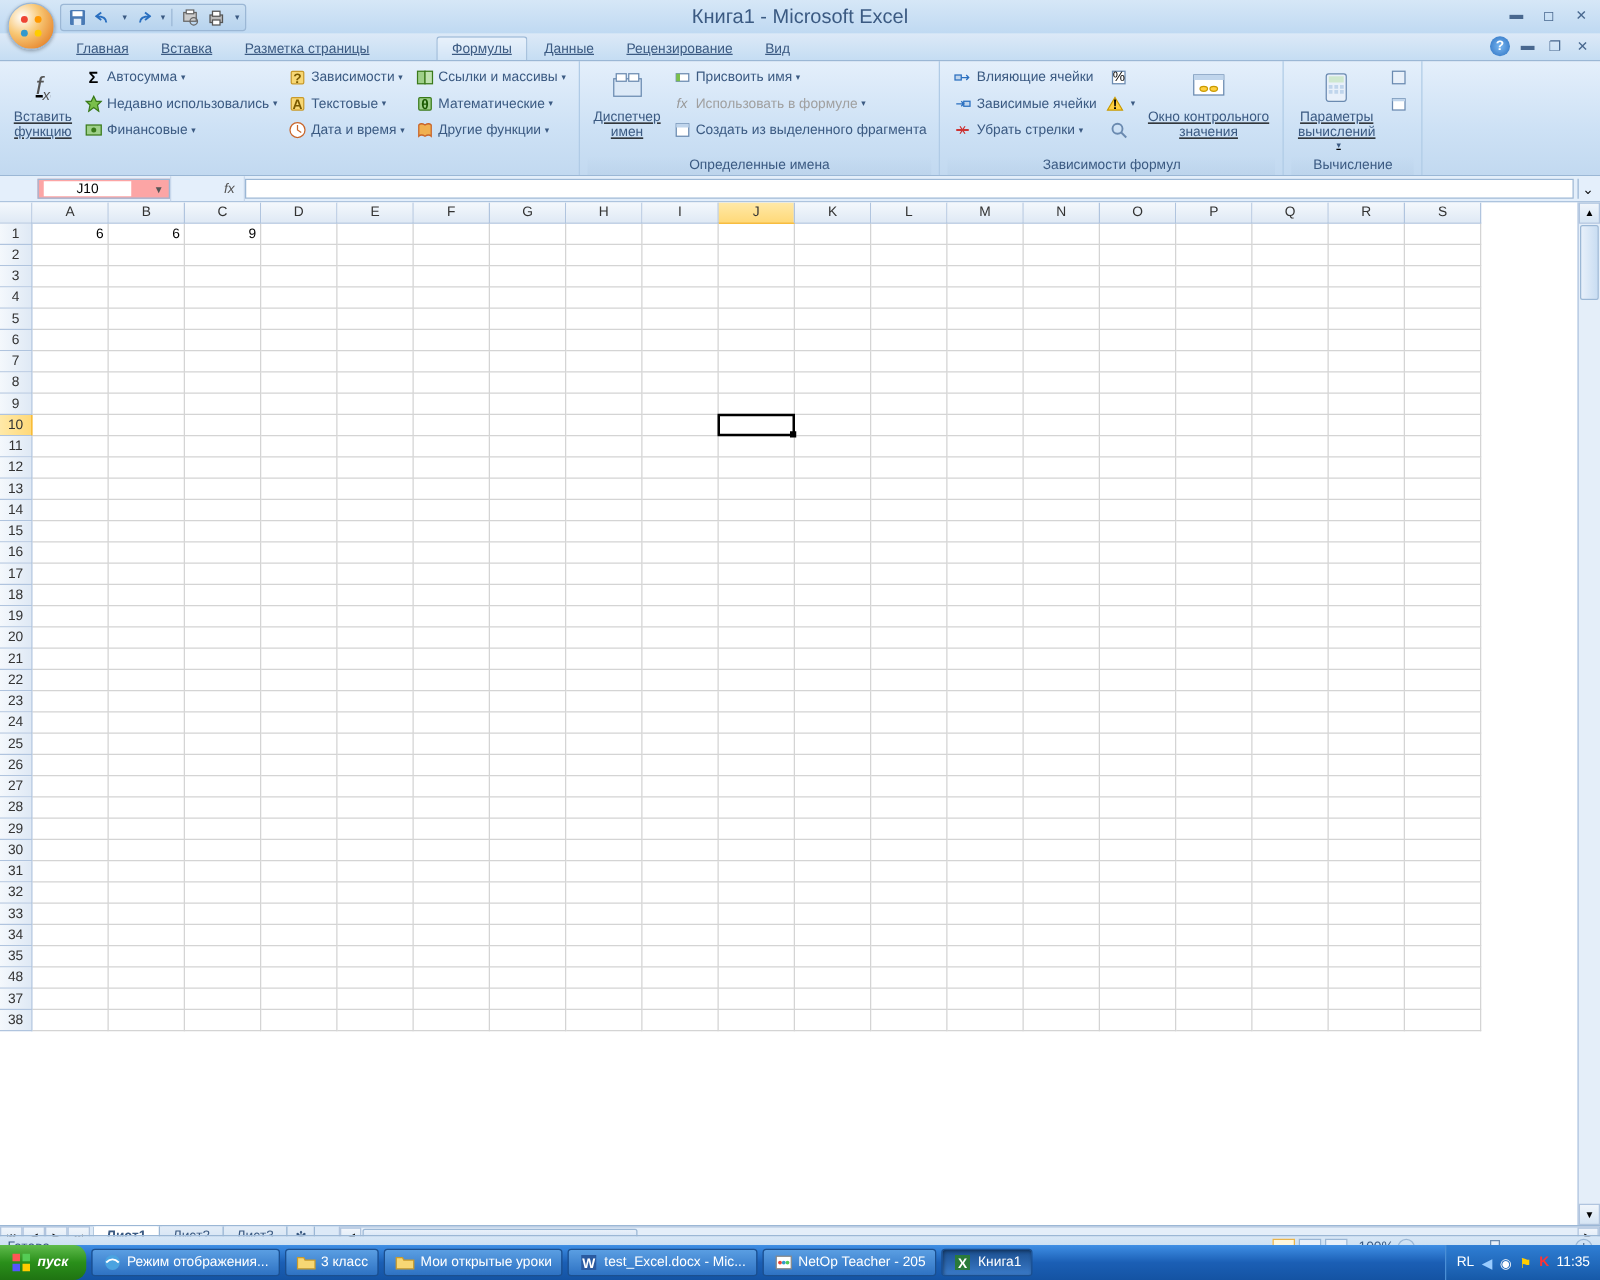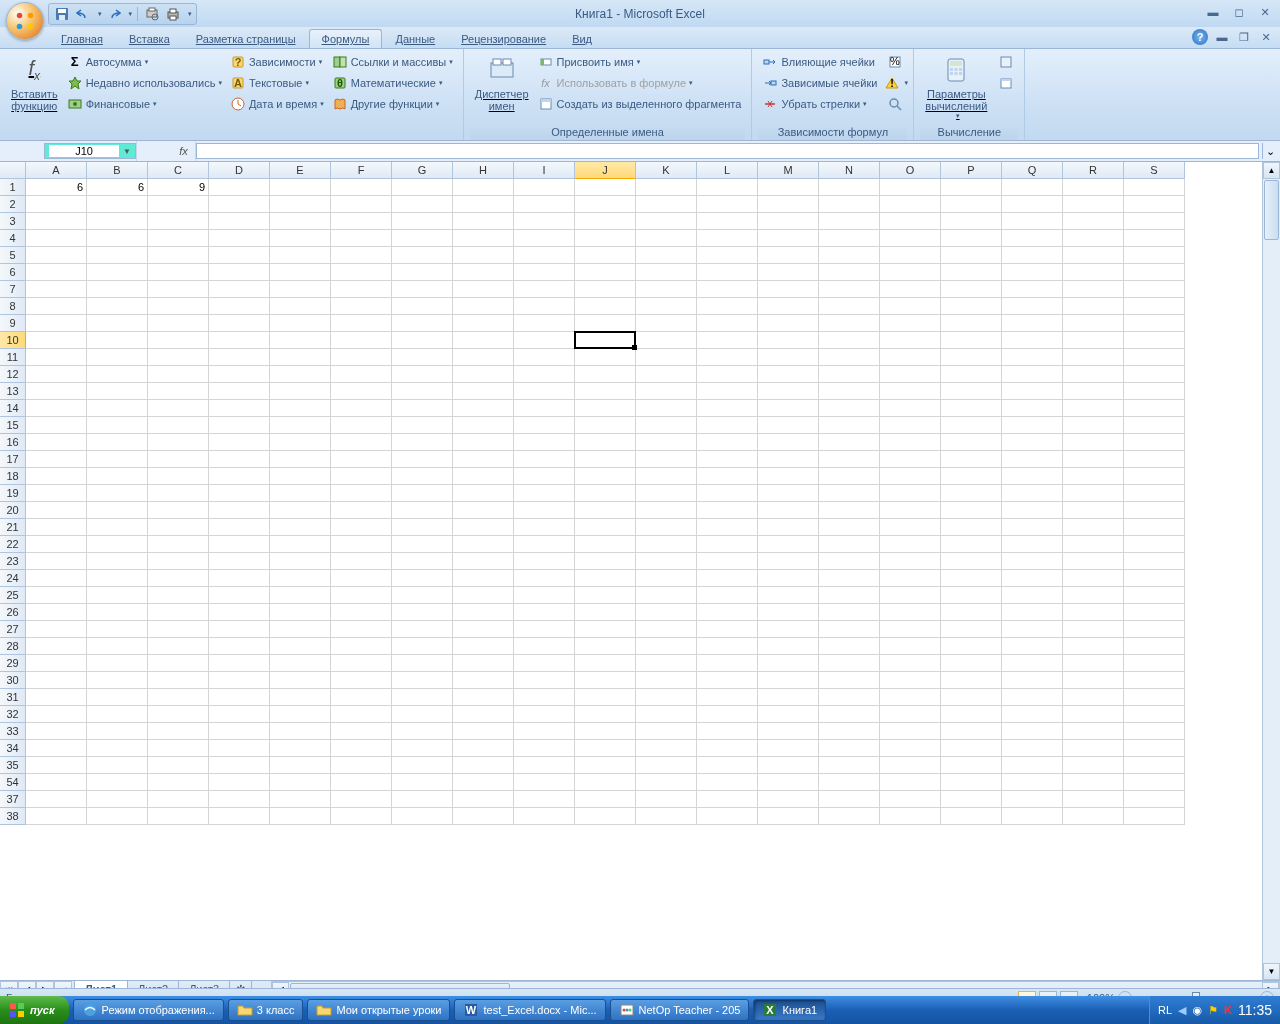--- a/index.html
+++ b/index.html
@@ -5,28 +5,28 @@
 * { margin:0; padding:0; box-sizing:border-box; font-family:Tahoma,Segoe UI,sans-serif; font-size:11px; user-select:none; }
 body { width:1280px; height:1024px; overflow:hidden; background:#fff; position:relative; }
 
 
 .titlebar { height:27px; background:linear-gradient(#d6e7f7,#bfd9f2); display:flex; align-items:center; position:relative; }
 .office-btn { width:38px; height:38px; position:absolute; top:2px; left:6px; background:radial-gradient(circle at 30% 30%,#fff,#f8c774 40%,#de6a10); border-radius:50%; border:1px solid #9bb7d5; box-shadow:0 1px 3px rgba(0,0,0,.3); z-index:10; display:flex; align-items:center; justify-content:center; }
 .office-btn svg { width:22px; height:22px; }
 .qat { margin-left:48px; display:flex; align-items:center; gap:3px; height:22px; padding:0 4px; background:linear-gradient(#cde1f3,#b7d3ee); border:1px solid #9bb7d5; border-radius:3px; }
 .qat-btn { width:18px; height:18px; display:flex; align-items:center; justify-content:center; cursor:pointer; }
 .qat-sep { width:1px; height:14px; background:#9bb7d5; margin:0 2px; }
-.title-text { position:absolute; left:50%; transform:translateX(-50%); color:#3b5a82; font-size:12px; }
+.title-text { position:absolute; left:50%; transform:translateX(-50%); color:#3b5a82; font-size:16px; }
 .win-controls { position:absolute; right:4px; top:4px; display:flex; gap:4px; }
 .win-btn { width:22px; height:16px; display:flex; align-items:center; justify-content:center; color:#49688f; cursor:pointer; }
 
 
 .tabs-row { height:22px; background:linear-gradient(#dce9f7,#c5ddf3); display:flex; align-items:flex-end; padding-left:48px; border-bottom:1px solid #9bb7d5; position:relative; }
 .tab { padding:3px 12px 3px; color:#3b5a82; cursor:pointer; border:1px solid transparent; border-bottom:none; border-radius:3px 3px 0 0;text-decoration:underline; }
-.tab.active { background:linear-gradient(#e8f1fb,#d1e4f6); border-color:#9bb7d5; }
+.tab.active { background:linear-gradient(#e8f1fb,#d1e4f6); border-color:#9bb7d5;margin-left:40px; }
 .help-controls { position:absolute; right:6px; top:2px; display:flex; gap:6px; align-items:center; }
 .help-icon { width:16px; height:16px; background:radial-gradient(circle,#79b7f1,#2a6fc0); border-radius:50%; color:#fff; text-align:center; line-height:16px; font-weight:bold; }
 
 
 .ribbon { height:92px; background:linear-gradient(#e4effb,#cde1f5 60%,#c2d9f0); display:flex; border-bottom:1px solid #9bb7d5; }
 .rgroup { border-right:1px solid #b0cbe6; display:flex; flex-direction:column; padding:2px 6px 0; }
 .rgroup-body { flex:1; display:flex; align-items:flex-start; }
 .rgroup-label { text-align:center; color:#3b5a82; font-size:11px; padding:1px 0 2px; background:linear-gradient(rgba(255,255,255,0),rgba(180,205,230,.4)); position:relative; }
 
 .big-btn { display:flex; flex-direction:column; align-items:center; justify-content:flex-start; padding:2px 4px; cursor:pointer; border:1px solid transparent; border-radius:3px; min-width:44px;text-decoration:underline; }
@@ -35,21 +35,21 @@
 
 .small-btn { display:flex; align-items:center; padding:1px 3px; cursor:pointer; border:1px solid transparent; border-radius:2px; white-space:nowrap; height:21px; }
 .small-btn .icon16 { width:16px; height:16px; display:flex; align-items:center; justify-content:center; margin-right:3px; }
 .small-btn .lbl { color:#3b5a82; }
 .small-btn.disabled .lbl { color:#a0a0a0; }
 .dd-arrow { font-size:7px; color:#3b5a82; margin-left:3px; }
 .col-stack { display:flex; flex-direction:column; }
 
 
 .formula-bar { height:21px; background:#e4effb; border-bottom:1px solid #9bb7d5; display:flex; align-items:stretch; }
-.name-box { width:92px; border:1px solid #9bb7d5; background:#5eead4; margin:2px 0 2px 44px; display:flex; align-items:center; padding:0 4px; }
+.name-box { width:106px; border:1px solid #9bb7d5; background:#fca5a5; margin:2px 0 2px 30px; display:flex; align-items:center; padding:0 4px; }
 .name-box input { border:none; width:70px; text-align:center; outline:none; font-family:inherit; }
 .name-box .dd { font-size:8px; color:#555; margin-left:auto; }
 .fx-btn { width:24px; display:flex; align-items:center; justify-content:center; border-right:1px solid #c7d7eb; margin-left:18px; font-style:italic; color:#555; }
 .formula-input { flex:1; border:1px solid #9bb7d5; background:#fff; margin:2px 3px 2px 0; }
 .formula-expand { width:16px; background:#e4effb; border-left:1px solid #9bb7d5; display:flex; align-items:center; justify-content:center; margin:2px 2px 2px 0; }
 
 
 .grid-area { position:absolute; top:162px; left:0; right:18px; bottom:44px; overflow:hidden; background:#fff; }
 .corner { position:absolute; top:0; left:0; width:26px; height:17px; background:linear-gradient(#f4f8fc,#dfe9f5); border-right:1px solid #b0c4de; border-bottom:1px solid #b0c4de; }
 .col-headers { position:absolute; top:0; left:26px; right:0; height:17px; display:flex; }
@@ -89,21 +89,21 @@
 .view-btn.active { background:#fff7dd; border-color:#e9b44c; }
 .zoom-slider { width:110px; height:4px; background:#9bb7d5; position:relative; margin:0 6px; }
 .zoom-slider .h { position:absolute; top:-4px; left:50%; width:8px; height:12px; background:#e8f0fa; border:1px solid #6a8ab0; transform:translateX(-50%); }
 
 
 .taskbar { position:absolute; left:0; right:0; bottom:0; height:28px; background:linear-gradient(#3f8fe5,#1b5fb5 50%,#1453a3); display:flex; align-items:center; }
 .start-btn { height:28px; padding:0 14px 0 8px; background:linear-gradient(#5fbb4c,#2a8f1a 50%,#1f7312); color:#fff; font-weight:bold; font-style:italic; font-size:14px; display:flex; align-items:center; border-radius:0 10px 10px 0; gap:4px; }
 .task-btn { height:22px; margin-left:4px; padding:0 8px; background:linear-gradient(#5a9ee2,#2e72c3); border:1px solid #1b4f8f; border-radius:3px; color:#fff; display:flex; align-items:center; gap:4px; max-width:160px; overflow:hidden; white-space:nowrap; cursor:pointer; }
 .task-btn.active { background:linear-gradient(#1b4f8f,#3a7ac8); box-shadow:inset 1px 1px 3px rgba(0,0,0,.4); }
 .tray { margin-left:auto; height:28px; background:linear-gradient(#2f7ed4,#1659a8); padding:0 8px; display:flex; align-items:center; color:#fff; gap:6px; border-left:1px solid #4a8fd6; }
-.tray .clock { font-size:14px; }
+.tray .clock { font-size:11px; }
 .task-icon { width:16px; height:16px; flex-shrink:0; }
 </style>
 </head>
 <body>
 
 <div class="titlebar">
   <div class="office-btn">
     <svg viewBox="0 0 24 24">
         <circle cx="6" cy="6" r="3" fill="#e43"></circle>
         <circle cx="18" cy="6" r="3" fill="#f90"></circle>
@@ -371,20 +371,32 @@
             <span class="dd-arrow">▾</span>
           </div>
         <div class="small-btn" style="width:22px;justify-content:center;">
             <span class="icon16">
               <svg width="14" height="14" viewBox="0 0 14 14">
                 <circle cx="6" cy="6" r="4" fill="none" stroke="#6a8ab0" stroke-width="1.5"></circle>
                 <path d="M9 9 L13 13" stroke="#6a8ab0" stroke-width="1.5"></path>
               </svg>
             </span>
           </div>
+      </div>
+      <div class="big-btn" style="margin-left:6px;">
+        <div class="icon32">
+            <svg width="30" height="30" viewBox="0 0 30 30">
+              <rect x="3" y="5" width="24" height="16" fill="#fff" stroke="#6a8ab0"></rect>
+              <rect x="3" y="5" width="24" height="4" fill="#c0d5ec"></rect>
+              <ellipse cx="11" cy="16" rx="3" ry="2" fill="#ffd040" stroke="#c99a00"></ellipse>
+              <ellipse cx="19" cy="16" rx="3" ry="2" fill="#ffd040" stroke="#c99a00"></ellipse>
+            </svg>
+          </div>
+        <div class="lbl" style="white-space:pre-line;">Окно контрольного
+значения</div>
       </div>
     </div>
     <div class="rgroup-label">Зависимости формул</div>
   </div>
 
   <div class="rgroup">
     <div class="rgroup-body">
       <div class="big-btn">
         <div class="icon32">
             <svg width="28" height="28" viewBox="0 0 28 28">
@@ -487,21 +499,21 @@
       <div class="row-h">26</div>
       <div class="row-h">27</div>
       <div class="row-h">28</div>
       <div class="row-h">29</div>
       <div class="row-h">30</div>
       <div class="row-h">31</div>
       <div class="row-h">32</div>
       <div class="row-h">33</div>
       <div class="row-h">34</div>
       <div class="row-h">35</div>
-      <div class="row-h">54</div>
+      <div class="row-h">48</div>
       <div class="row-h">37</div>
       <div class="row-h">38</div>
     </div>
   <div class="cells" id="cells">
       <div class="cell-row">
         <div class="cell">6</div>
         <div class="cell">6</div>
         <div class="cell">9</div>
         <div class="cell"></div>
         <div class="cell"></div>

